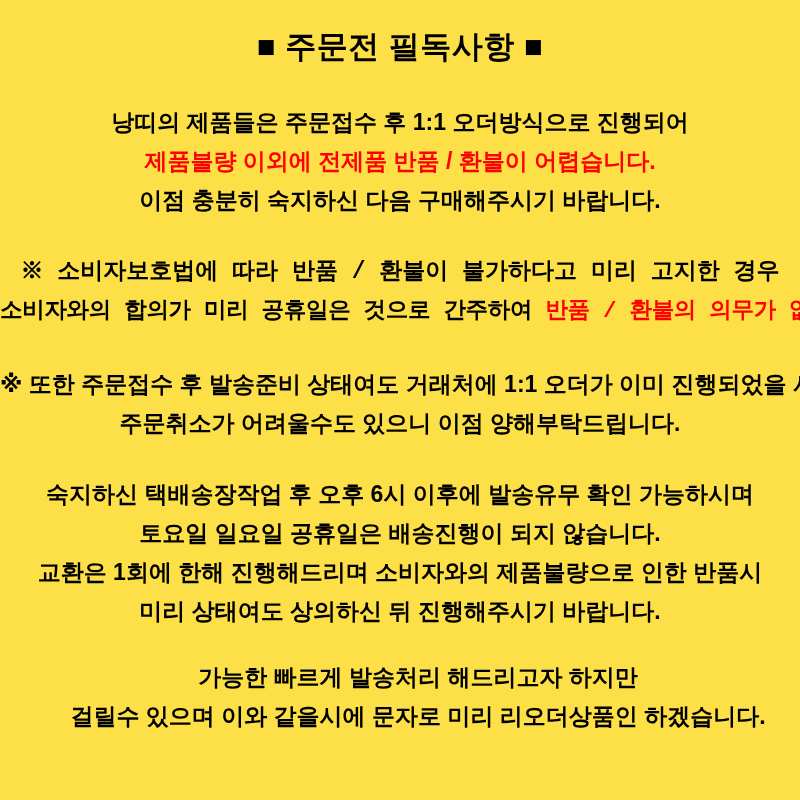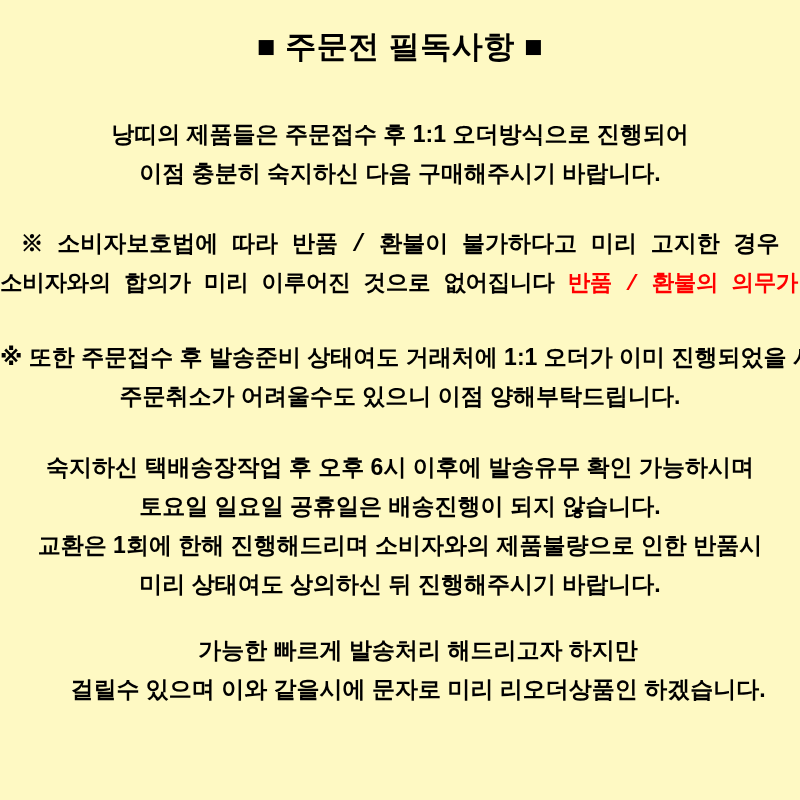--- a/index.html
+++ b/index.html
@@ -4,39 +4,39 @@
 <style>
   html, body {
     margin: 0;
     padding: 0;
     background: #ffffff;
   }
   .page {
     position: relative;
     width: 800px;
     height: 800px;
-    background: #fef9c3;
+    background: #fde047;
     font-family: "Liberation Sans", "DejaVu Sans", sans-serif;
     font-weight: bold;
     color: #000000;
     overflow: hidden;
     text-align: center;
   }
   .title {
     margin: 0;
     padding-top: 27px;
     font-size: 31px;
     line-height: 40px;
     letter-spacing: 0.5px;
     color: #000000;
   }
   .para {
     margin: 0;
   }
-  .para-1 { margin-top: 48px; }
+  .para-1 { margin-top: 36px; }
   .para-2 { margin-top: 33px; font-family: Liberation Mono, monospace; }
   .para-3 { margin-top: 34px; }
   .para-4 { margin-top: 32px; }
   .para-5 { margin-top: 27px; padding-left: 36px; }
   .line {
     margin: 0;
     font-size: 23px;
     line-height: 39px;
     white-space: nowrap;
   }
@@ -49,27 +49,28 @@
 </style>
 </head>
 <body>
 
 <div class="page">
 
   <h1 class="title">■ 주문전 필독사항 ■</h1>
 
   <div class="para para-1">
     <p class="line black">낭띠의 제품들은 주문접수 후 1:1 오더방식으로 진행되어</p>
+    <p class="line red">제품불량 이외에 전제품 반품 / 환불이 어렵습니다.</p>
     <p class="line black">이점 충분히 숙지하신 다음 구매해주시기 바랍니다.</p>
   </div>
 
   <div class="para para-2">
     <p class="line black">※ 소비자보호법에 따라 반품 / 환불이 불가하다고 미리 고지한 경우</p>
     <p class="line line-wide">
-      <span class="black">소비자와의 합의가 미리 이루어진 것으로 없어집니다 </span><span class="red">반품 / 환불의 의무가 없어집니다</span>
+      <span class="black">소비자와의 합의가 미리 공휴일은 것으로 간주하여 </span><span class="red">반품 / 환불의 의무가 없어집니다</span>
     </p>
   </div>
 
   <div class="para para-3">
     <p class="line black">※ 또한 주문접수 후 발송준비 상태여도 거래처에 1:1 오더가 이미 진행되었을 시</p>
     <p class="line black">주문취소가 어려울수도 있으니 이점 양해부탁드립니다.</p>
   </div>
 
   <div class="para para-4">
     <p class="line black">숙지하신 택배송장작업 후 오후 6시 이후에 발송유무 확인 가능하시며</p>

